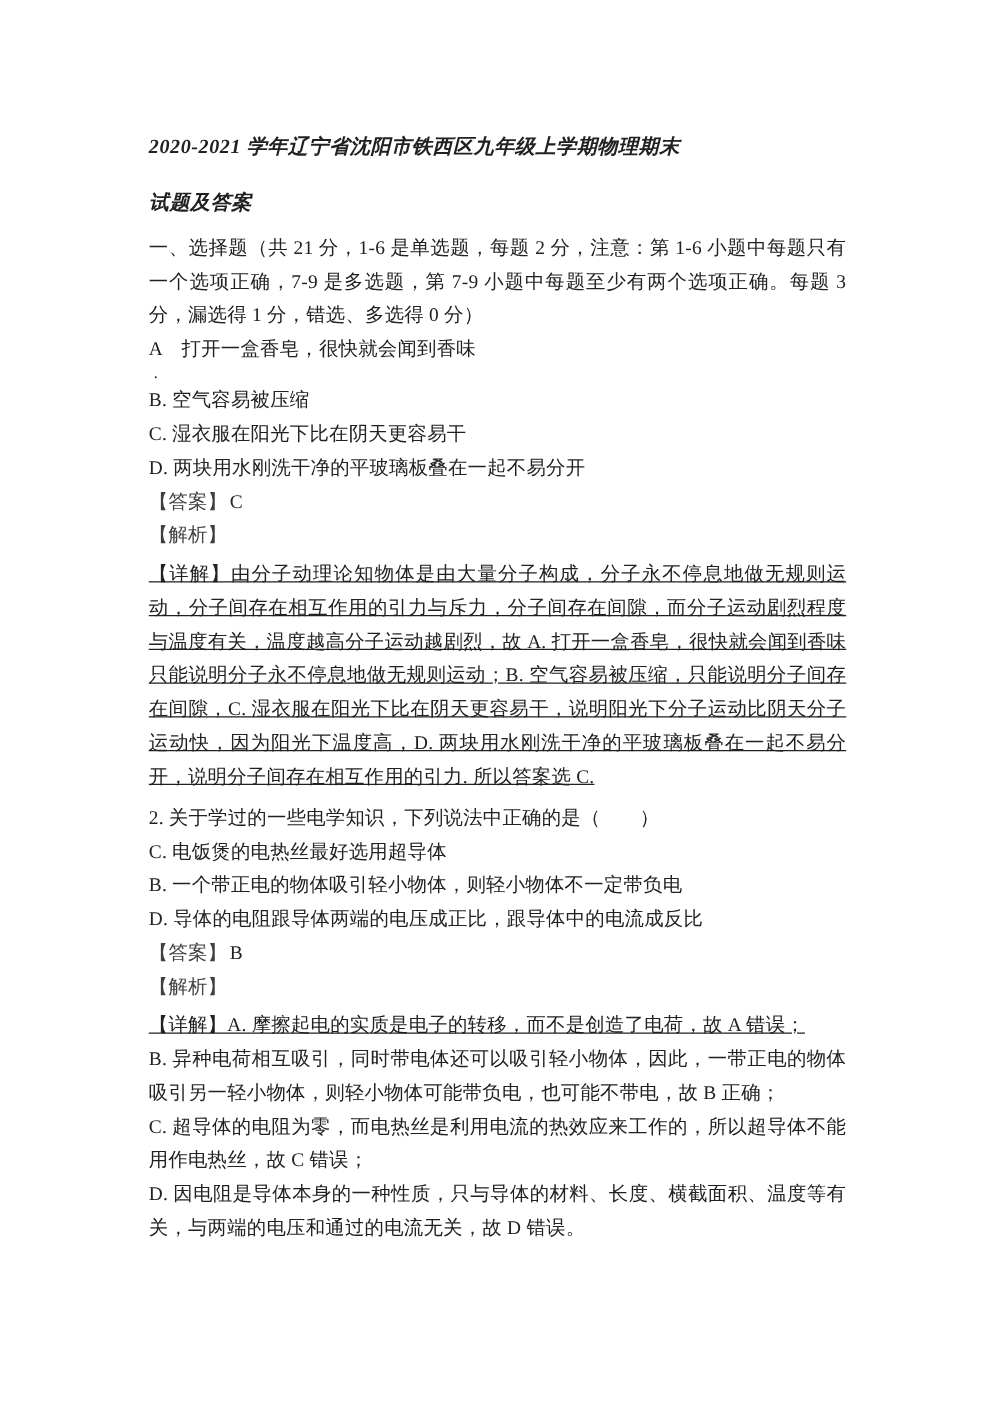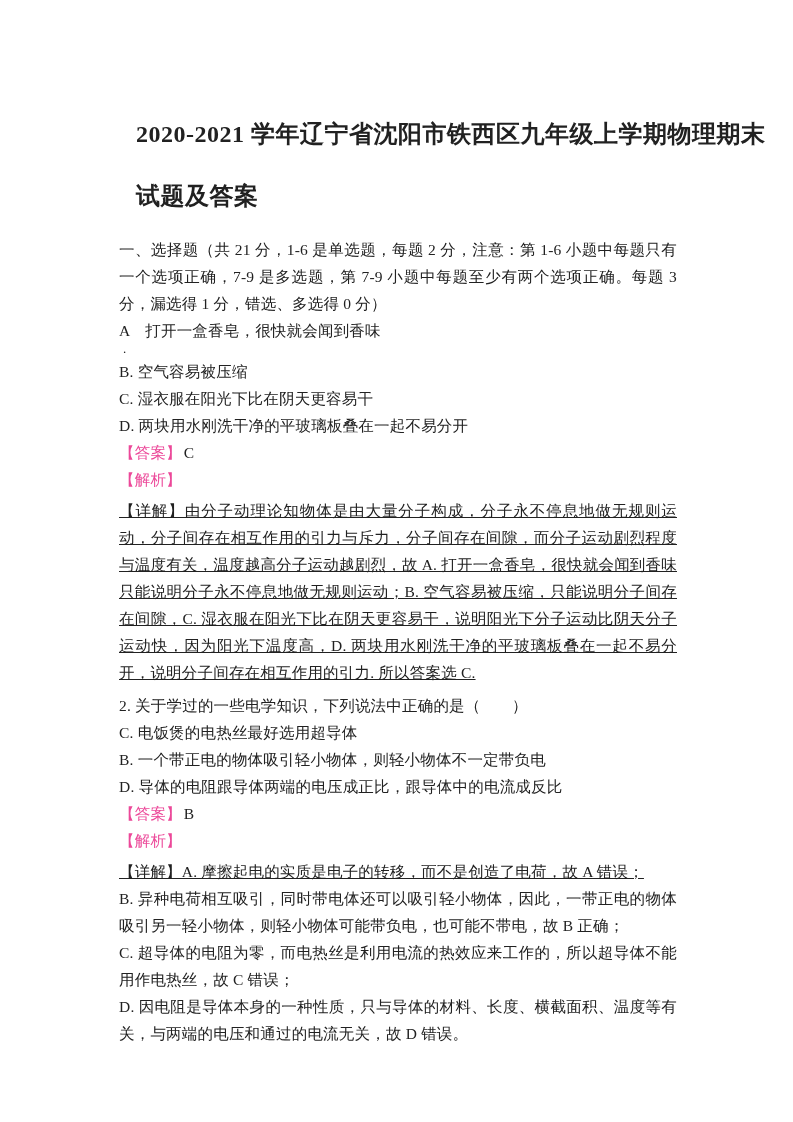--- a/index.html
+++ b/index.html
@@ -8,48 +8,49 @@
     width: 793px;
     height: 1122px;
     background: #ffffff;
     box-sizing: border-box;
     padding: 95px 0 0 119px;
     font-family: "Liberation Serif", "DejaVu Serif", serif;
     color: #212121;
     overflow: hidden;
   }
   .doc-title {
-    font-size: 24px;
+    font-size: 16px;
     font-weight: 700;
     line-height: 45px;
-    margin: 17px;
+    margin: 0;
     letter-spacing: 0.5px;
     white-space: nowrap;
+    font-style: italic;
   }
   .content {
     width: 558px;
-    margin-top: 16px;
+    margin-top: 0;
   }
   .line {
     font-size: 15.5px;
     line-height: 27px;
     margin: 0;
     text-align: justify;
     letter-spacing: 0.2px;
   }
   .stray {
     height: 14px;
     line-height: 10px;
     font-size: 13px;
     padding-left: 4px;
     color: #212121;
   }
   .detail-para { margin-top: 4px; text-decoration: underline; }
   .q2-start { margin-top: 6px; }
-  .accent { color: #ec4899; }
+  .accent { color: #404040; }
   .answer-value { color: #212121; padding-left: 2px; }
 </style>
 </head>
 <body>
 
 <div class="page">
 
   <h1 class="doc-title">2020-2021 学年辽宁省沈阳市铁西区九年级上学期物理期末</h1>
   <h1 class="doc-title">试题及答案</h1>
 

